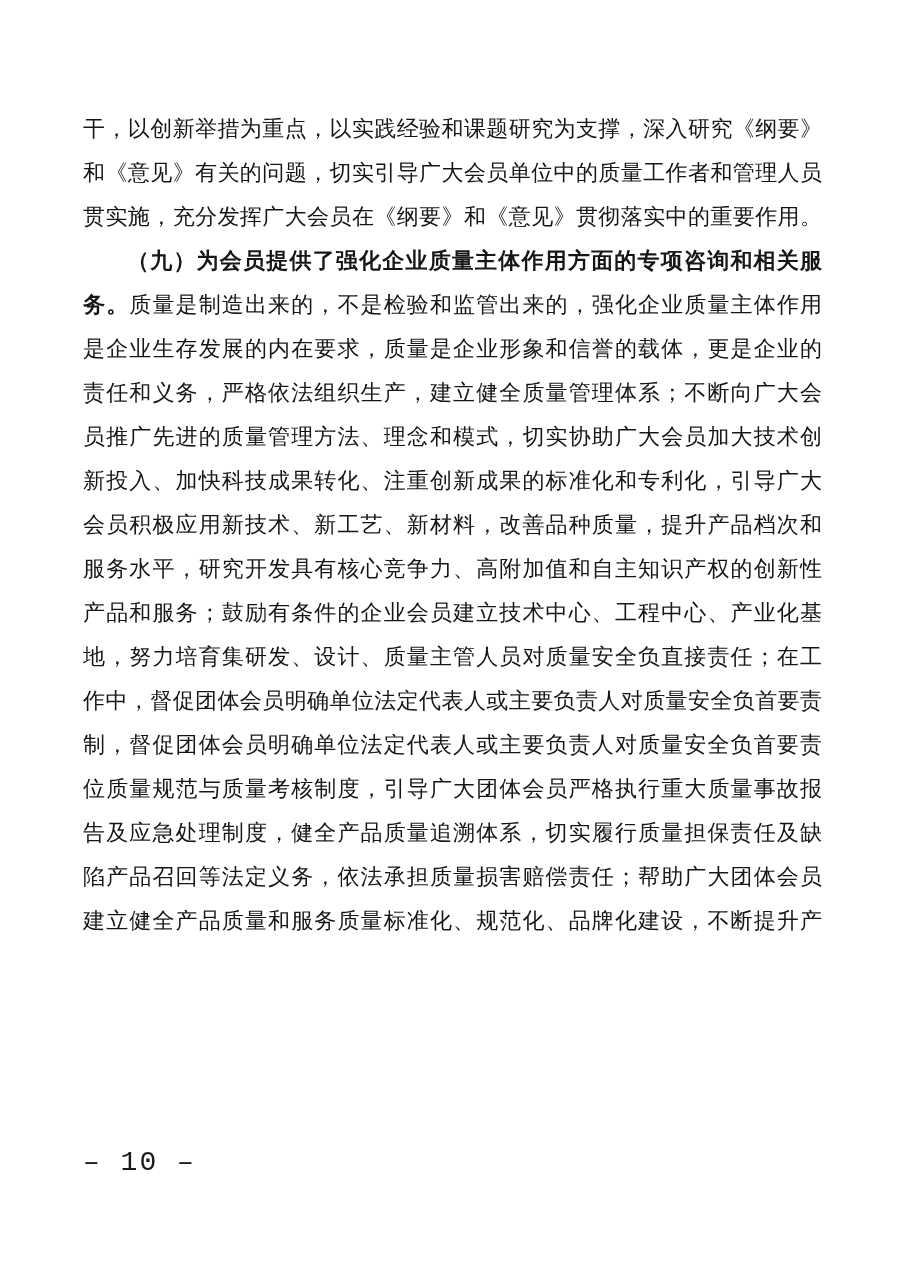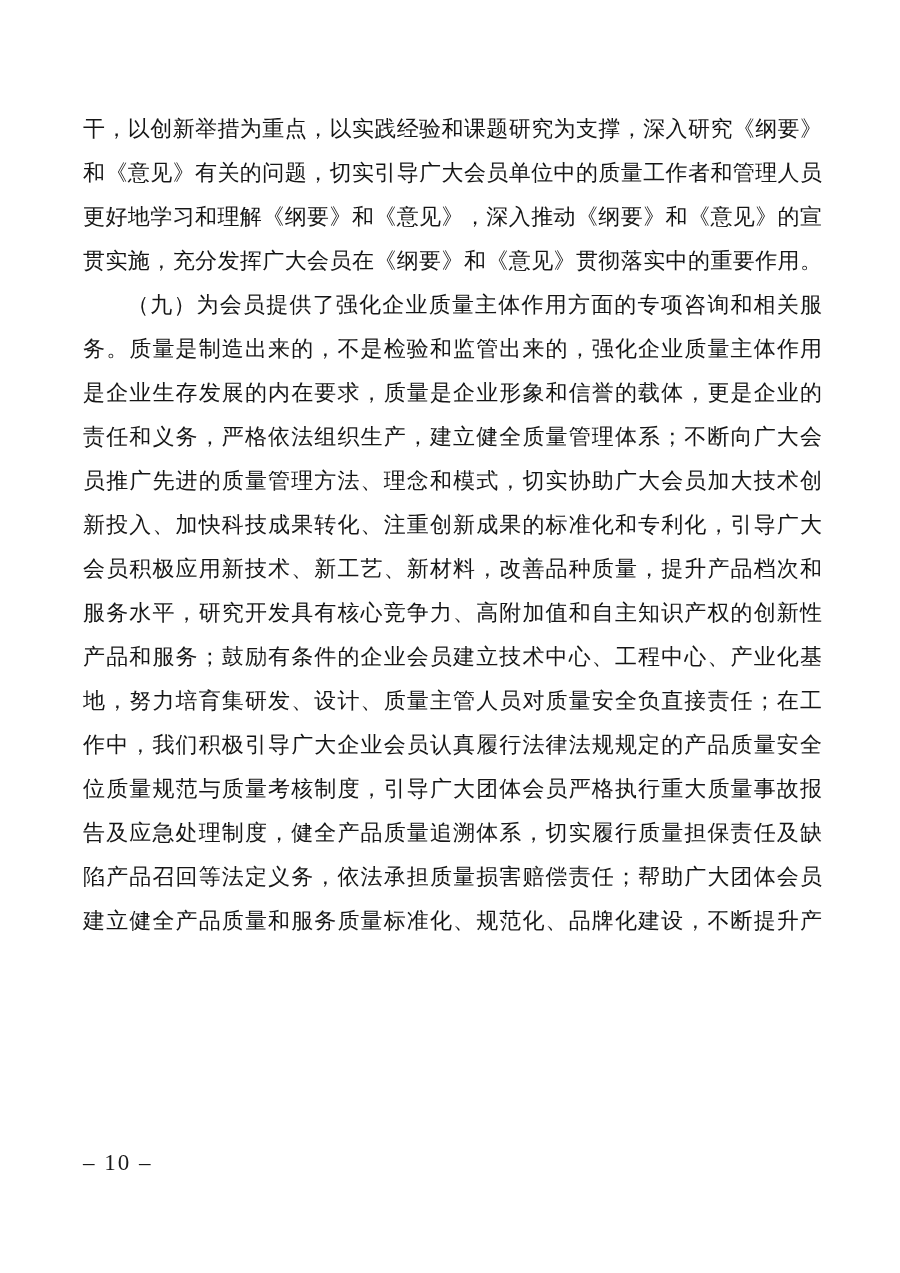--- a/index.html
+++ b/index.html
@@ -32,52 +32,52 @@
     text-justify: inter-character;
   }
   .line.fill {
     white-space: normal;
     text-align-last: justify;
   }
   .line.indent {
     text-indent: 2em;
   }
   .line b {
-    font-weight: normal;
+    font-weight: bold;
   }
   .page-number {
     position: absolute;
     left: 83px;
     top: 1146px;
-    font-family: Liberation Serif, serif;
-    font-size: 23px;
+    font-family: Liberation Mono, monospace;
+    font-size: 28px;
     line-height: 34px;
     color: #1a1a1a;
     letter-spacing: 2px;
   }
 </style>
 </head>
 <body>
 
 <div class="page">
   <div class="text-block">
       <div class="line fill">干，以创新举措为重点，以实践经验和课题研究为支撑，深入研究《纲要》</div>
       <div class="line fill">和《意见》有关的问题，切实引导广大会员单位中的质量工作者和管理人员</div>
-      <div class="line fill">更好地学习和理解《纲要》和《意见》，深入推动《纲要》和《意见》的宣</div>
       <div class="line fill">贯实施，充分发挥广大会员在《纲要》和《意见》贯彻落实中的重要作用。</div>
       <div class="line fill indent"><b>（九）为会员提供了强化企业质量主体作用方面的专项咨询和相关服</b></div>
       <div class="line fill"><b>务。</b>质量是制造出来的，不是检验和监管出来的，强化企业质量主体作用</div>
       <div class="line fill">是企业生存发展的内在要求，质量是企业形象和信誉的载体，更是企业的</div>
       <div class="line fill">责任和义务，严格依法组织生产，建立健全质量管理体系；不断向广大会</div>
       <div class="line fill">员推广先进的质量管理方法、理念和模式，切实协助广大会员加大技术创</div>
       <div class="line fill">新投入、加快科技成果转化、注重创新成果的标准化和专利化，引导广大</div>
       <div class="line fill">会员积极应用新技术、新工艺、新材料，改善品种质量，提升产品档次和</div>
       <div class="line fill">服务水平，研究开发具有核心竞争力、高附加值和自主知识产权的创新性</div>
       <div class="line fill">产品和服务；鼓励有条件的企业会员建立技术中心、工程中心、产业化基</div>
       <div class="line fill">地，努力培育集研发、设计、质量主管人员对质量安全负直接责任；在工</div>
-      <div class="line fill">作中，我们积极引导广大企业会员认真履行法律法规规定的产品质量安全</div>
+      <div class="line fill">作中，督促团体会员明确单位法定代表人或主要负责人对质量安全负首要责</div>
+      <div class="line fill">制，督促团体会员明确单位法定代表人或主要负责人对质量安全负首要责</div>
       <div class="line fill">位质量规范与质量考核制度，引导广大团体会员严格执行重大质量事故报</div>
       <div class="line fill">告及应急处理制度，健全产品质量追溯体系，切实履行质量担保责任及缺</div>
       <div class="line fill">陷产品召回等法定义务，依法承担质量损害赔偿责任；帮助广大团体会员</div>
       <div class="line fill">建立健全产品质量和服务质量标准化、规范化、品牌化建设，不断提升产</div>
     </div>
   <div class="page-number">– 10 –</div>
 </div>
 
 </body></html>

